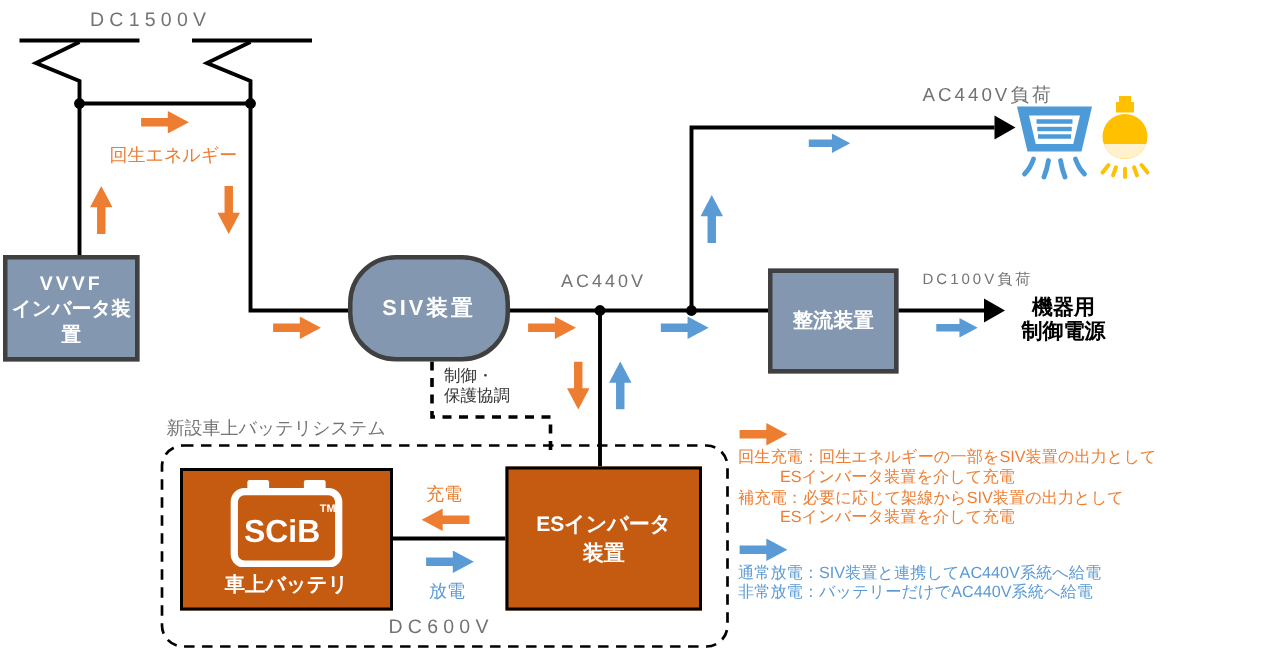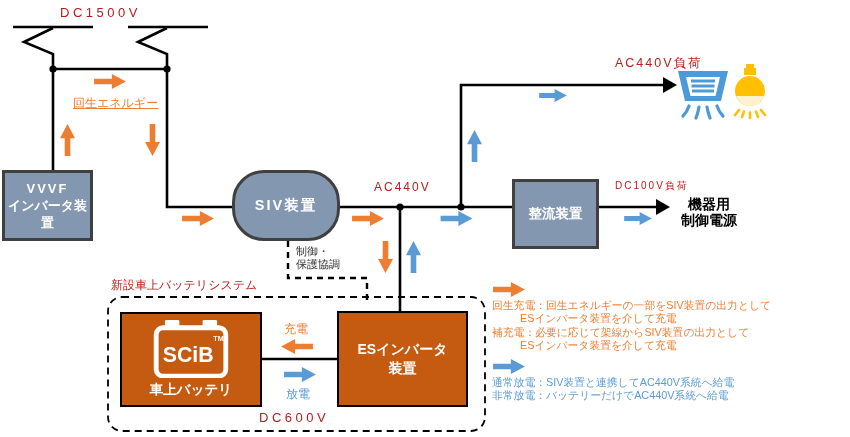--- a/index.html
+++ b/index.html
@@ -5,21 +5,21 @@
   :root{
     --orange:#ED7D31; --blue:#5B9BD5; --box_gray:#8497B0; --box_border:#404040;
     --box_orange:#C55A11; --line_black:#000000; --bulb_yellow:#FFC000;
     --bulb_cream:#FFF2CC; --ac_blue:#4D9AD8;
   }
   html,body{margin:0;padding:0;background:#fff;}
   body{font-family:"Liberation Sans","DejaVu Sans",sans-serif;}
   .canvas{position:relative;width:850px;height:437px;background:#fff;overflow:hidden;}
   .abs{position:absolute;}
   svg{display:block;}
-  .lbl{position:absolute;color:#b91c1c;font-size:12px;white-space:nowrap;}
+  .lbl{position:absolute;color:#737373;font-size:12px;white-space:nowrap;}
   .ls1{letter-spacing:2px;} .ls2{letter-spacing:3.5px;}
   .orange-text{color:var(--orange,#ED7D31);}
   .blue-text{color:var(--blue,#5B9BD5);}
   .graybox{position:absolute;background:var(--box_gray,#8497B0);border:3px solid var(--box_border,#404040);
     display:flex;flex-direction:column;align-items:center;justify-content:center;
     color:#fff;font-weight:bold;text-align:center;box-sizing:border-box;}
   .orangebox{position:absolute;background:var(--box_orange,#C55A11);border:2.5px solid #000;
     display:flex;flex-direction:column;align-items:center;justify-content:center;
     color:#fff;font-weight:bold;text-align:center;box-sizing:border-box;}
   .arrow{position:absolute;line-height:0;}
@@ -67,21 +67,21 @@
 
     <polygon points="663,77 677,85 663,93" fill="#000"></polygon>
     <polygon points="656,199 670,207 656,215" fill="#000"></polygon>
 
     <path d="M288,241 V278 H367 V303" stroke="#000" stroke-width="2.4" stroke-dasharray="6 5" fill="none"></path>
 
     <rect x="108" y="297" width="377" height="134" rx="14" stroke="#000" stroke-width="1.8" stroke-dasharray="7 5" fill="none"></rect>
   </svg>
 
   <div class="lbl ls2" style="left:60px;top:5px;font-size:13px;">DC1500V</div>
-  <div class="lbl orange-text" style="left:73px;top:95px;text-decoration:underline;">回生エネルギー</div>
+  <div class="lbl orange-text" style="left:73px;top:95px;">回生エネルギー</div>
   <div class="lbl ls1" style="left:374px;top:180px;text-align:center;">AC440V</div>
   <div class="coord" style="left:296px;top:245px;">
     <div>制御・</div>
     <div>保護協調</div>
   </div>
   <div class="lbl ls1" style="left:615px;top:55px;font-size:12.5px;">AC440V負荷</div>
   <div class="lbl ls1" style="left:615px;top:179px;font-size:10px;">DC100V負荷</div>
   <div class="equip" style="left:663px;top:196px;width:92px;">
     <div>機器用</div>
     <div>制御電源</div>

